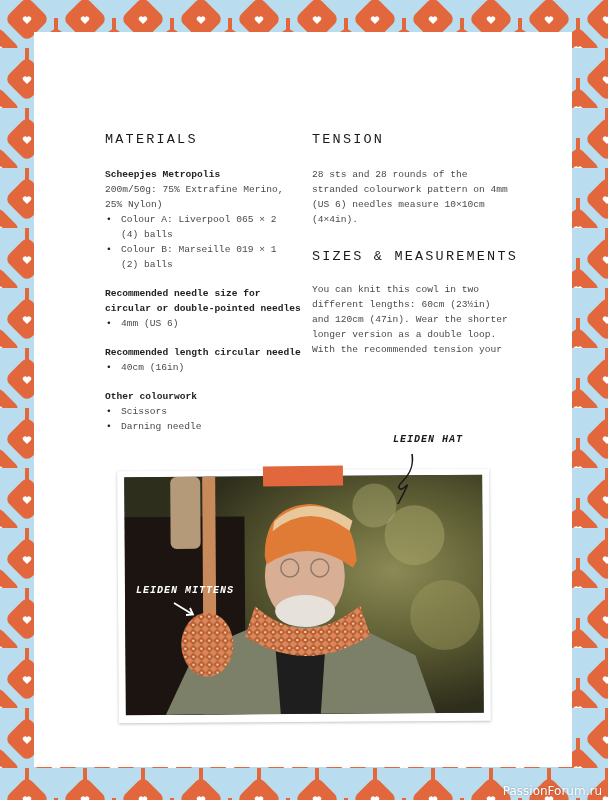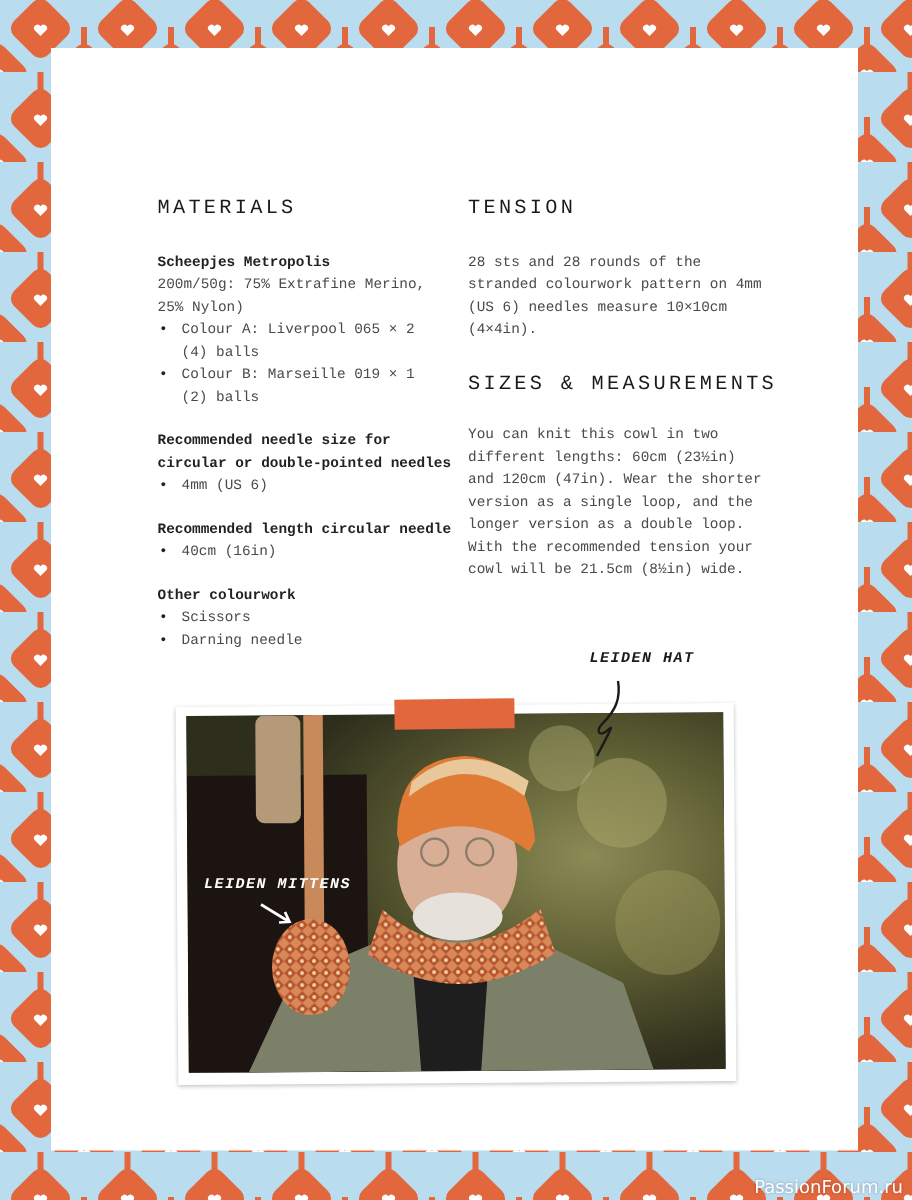--- a/index.html
+++ b/index.html
@@ -85,24 +85,22 @@
     <p class="p">28 sts and 28 rounds of the</p>
     <p class="p">stranded colourwork pattern on 4mm</p>
     <p class="p">(US 6) needles measure 10×10cm</p>
     <p class="p">(4×4in).</p>
     <div style="height:22px"></div>
     <h2>SIZES &amp; MEASUREMENTS</h2>
     <div style="height:18px"></div>
     <p class="p">You can knit this cowl in two</p>
     <p class="p">different lengths: 60cm (23½in)</p>
     <p class="p">and 120cm (47in). Wear the shorter</p>
-    <p class="p">version as a single loop, and the</p>
     <p class="p">longer version as a double loop.</p>
     <p class="p">With the recommended tension your</p>
-    <p class="p">cowl will be 21.5cm (8½in) wide.</p>
   </div>
 </div>
 
 <div class="photo">
   <div class="photo-inner">
     <svg width="358" height="238" viewBox="0 0 358 238" xmlns="http://www.w3.org/2000/svg">
       <defs>
         <radialGradient id="foliage" cx="75%" cy="40%" r="60%">
           <stop offset="0" stop-color="#8c8a55"></stop>
           <stop offset="0.5" stop-color="#5e5e34"></stop>

